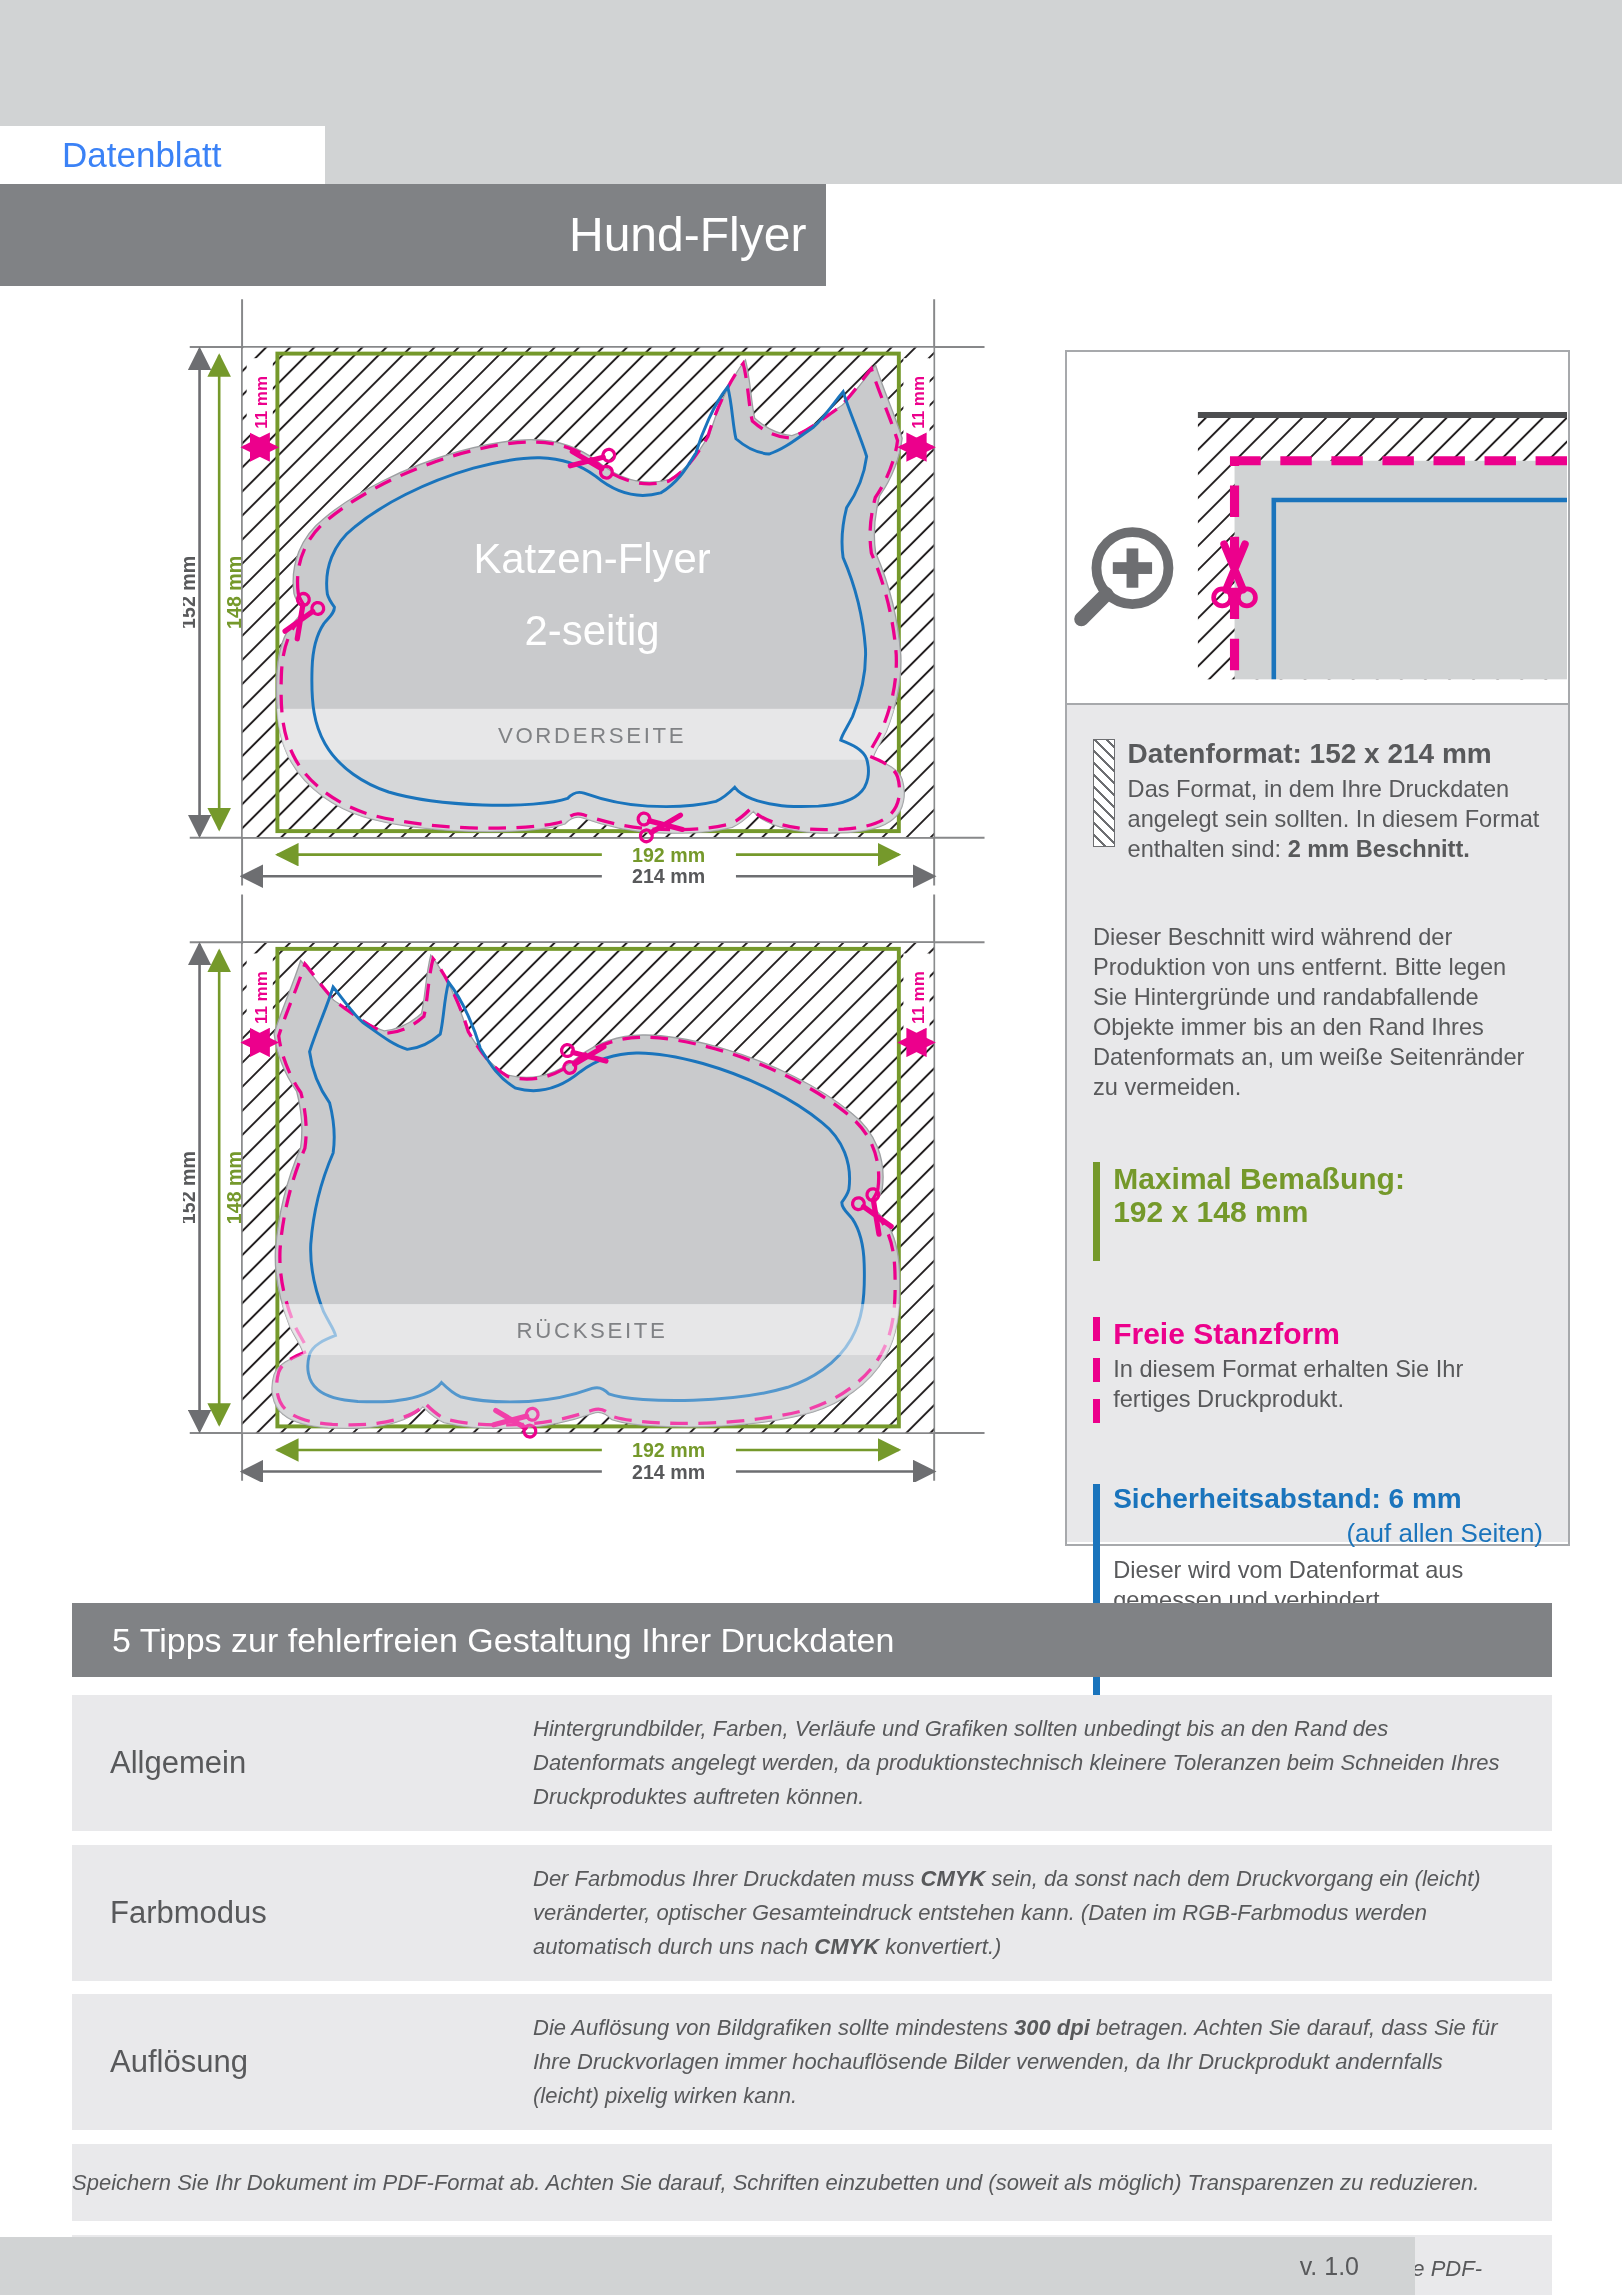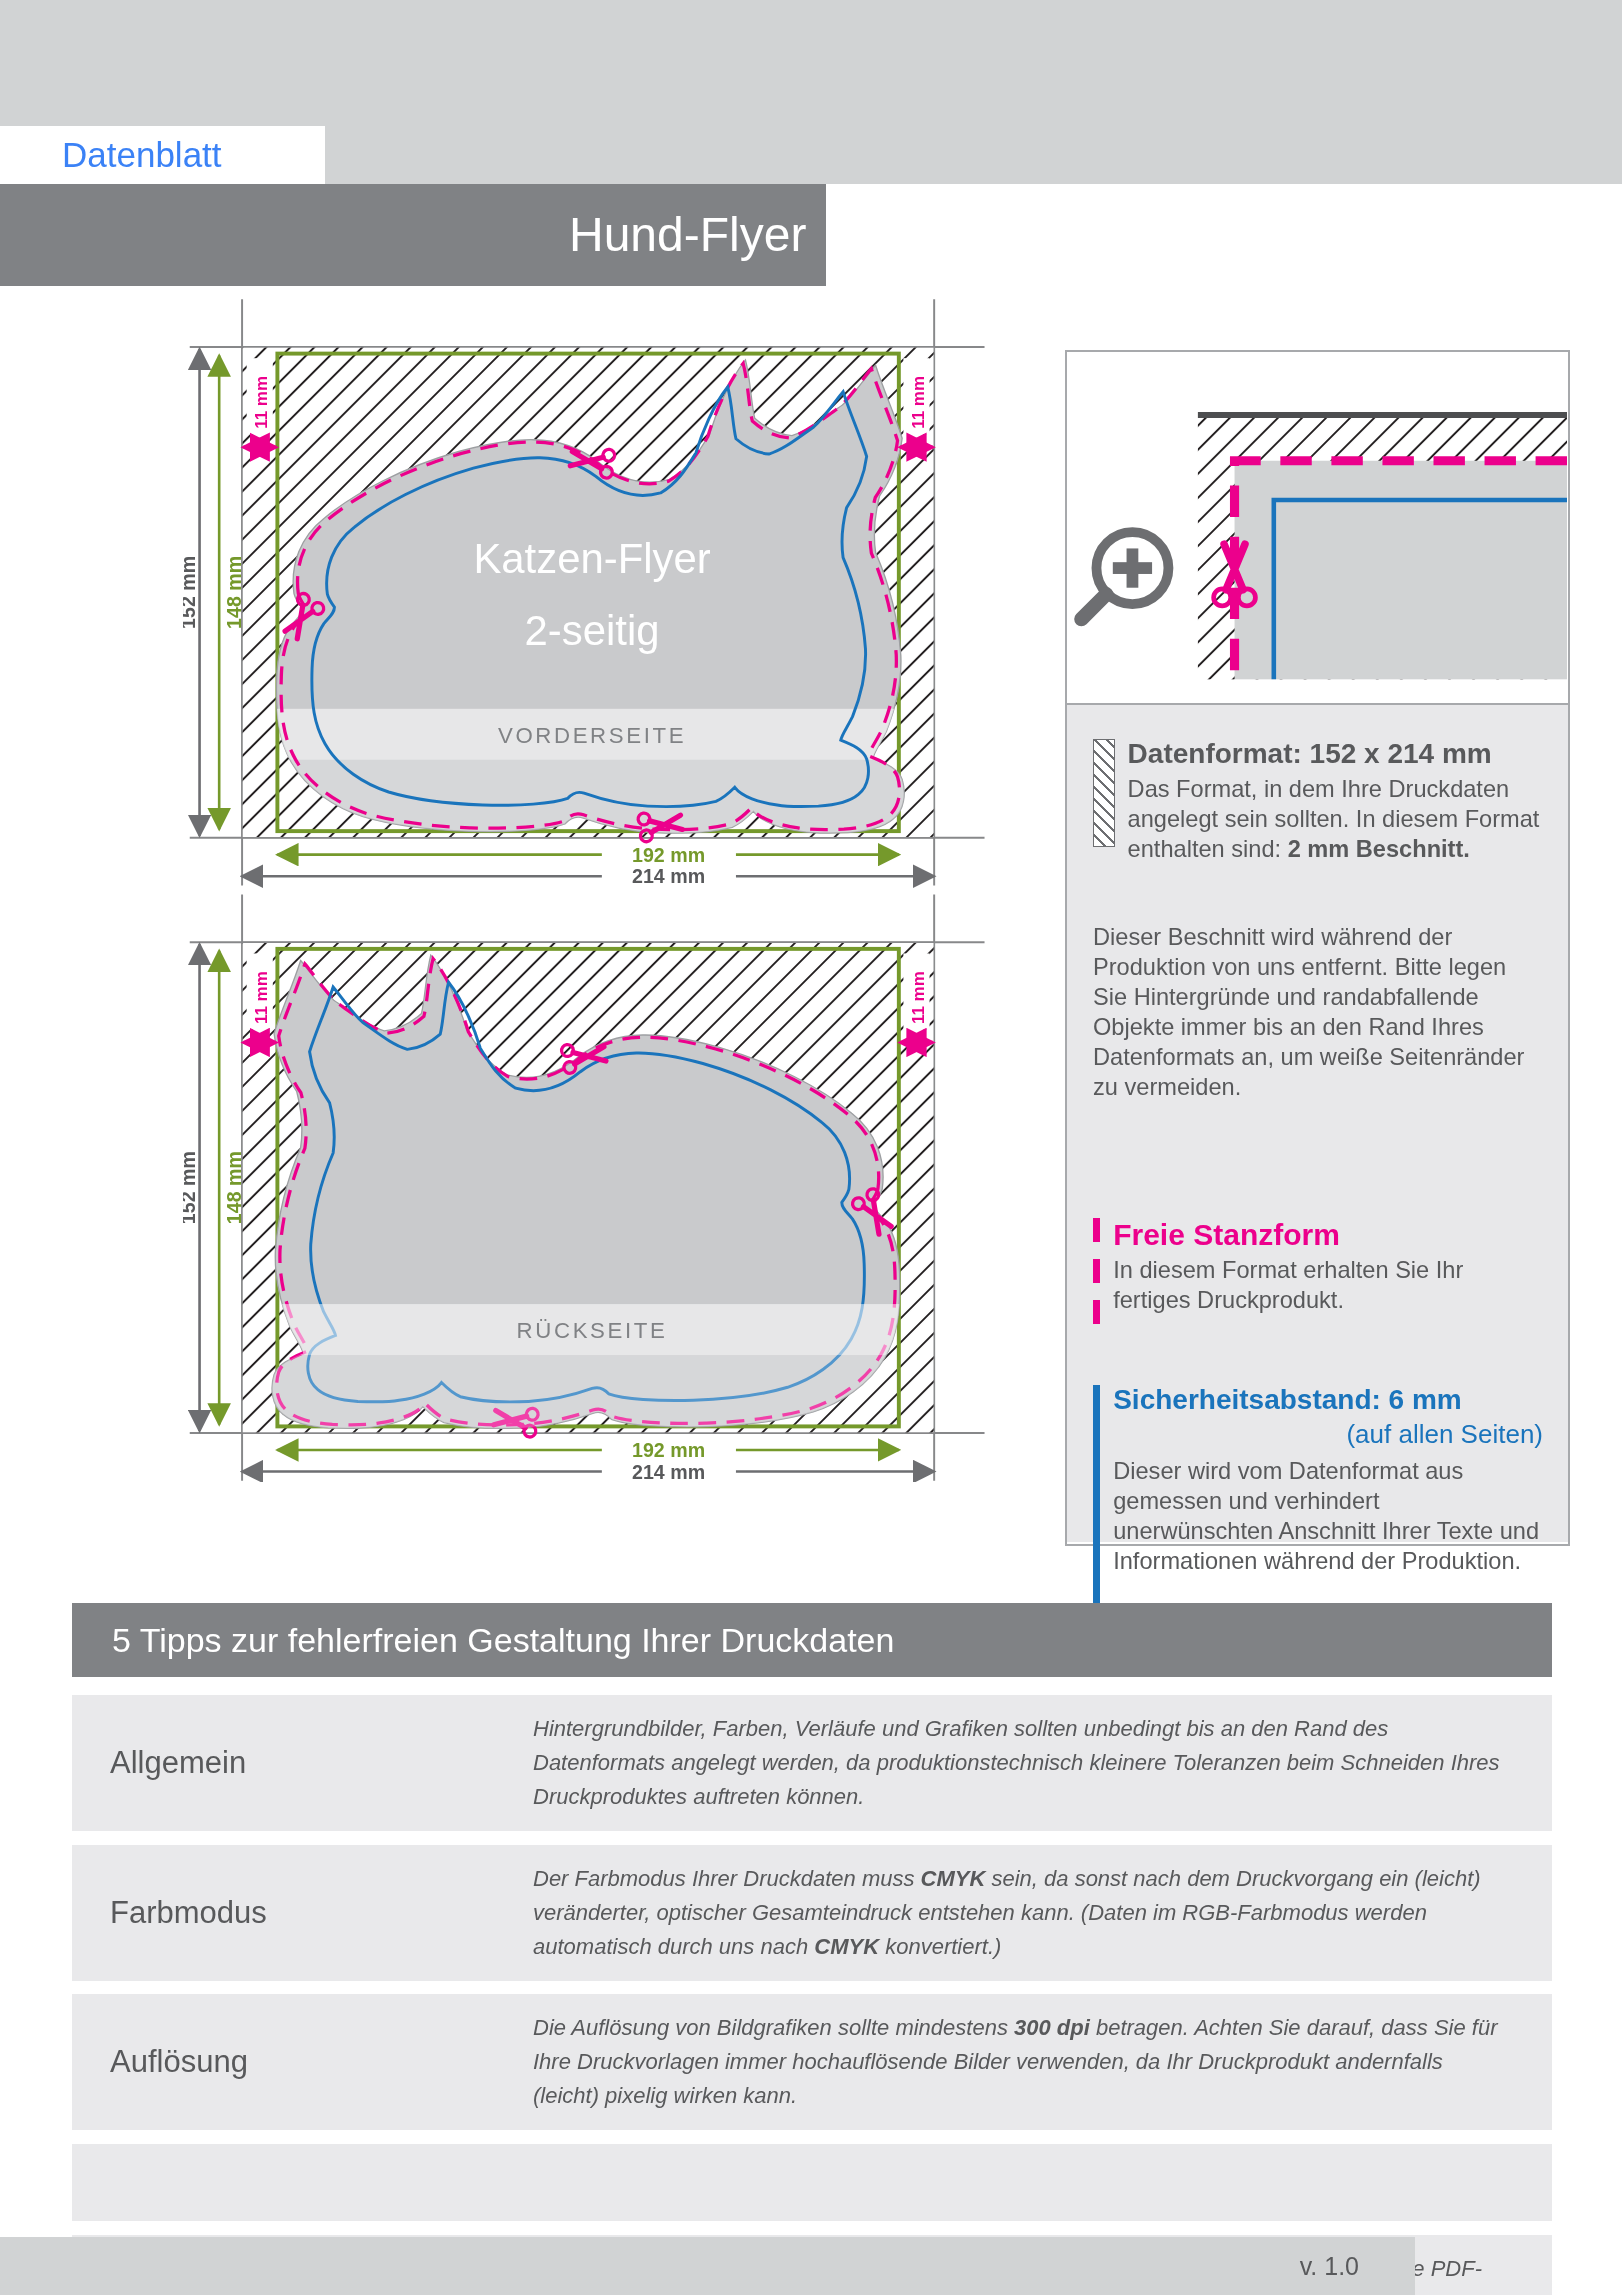--- a/index.html
+++ b/index.html
@@ -209,20 +209,26 @@
     <div class="sec">
       <div class="hatch-chip"></div>
       <div>
         <h3 class="c-dark">Datenformat: 152 x 214 mm</h3>
         <p><span>Das Format, in dem Ihre Druckdaten angelegt sein sollten. In diesem Format enthalten sind: </span><b>2 mm Beschnitt.</b></p>
       </div>
     </div>
     <div class="gap1"></div>
     <p style="margin:0;font-size:23.6px;line-height:30px;">Dieser Beschnitt wird während der Produktion von uns entfernt. Bitte legen Sie Hintergründe und randabfallende Objekte immer bis an den Rand Ihres Datenformats an, um weiße Seitenränder zu vermeiden.</p>
     <div class="gap2"></div>
+    <div class="sec">
+      <div class="bar bar-green"></div>
+      <div>
+        <h3 class="c-green" style="font-size:30px;"><span>Maximal Bemaßung:</span><br><span>192 x 148 mm</span></h3>
+      </div>
+    </div>
     <div class="gap3"></div>
     <div class="sec">
       <div class="bar bar-mag"></div>
       <div>
         <h3 class="c-mag" style="font-size:30px;">Freie Stanzform</h3>
         <p>In diesem Format erhalten Sie Ihr fertiges Druckprodukt.</p>
       </div>
     </div>
     <div class="gap3"></div>
     <div class="sec">
@@ -246,20 +252,21 @@
   </div>
   <div class="tip-row h160">
     <div class="lbl">Farbmodus</div>
     <div class="txt"><span>Der Farbmodus Ihrer Druckdaten muss </span><b>CMYK</b><span> sein, da sonst nach dem Druckvorgang ein (leicht) veränderter, optischer Gesamteindruck entstehen kann. (Daten im RGB-Farbmodus werden automatisch durch uns nach </span><b>CMYK</b><span> konvertiert.)</span></div>
   </div>
   <div class="tip-row h160">
     <div class="lbl">Auflösung</div>
     <div class="txt"><span>Die Auflösung von Bildgrafiken sollte mindestens </span><b>300 dpi</b><span> betragen. Achten Sie darauf, dass Sie für Ihre Druckvorlagen immer hochauflösende Bilder verwenden, da Ihr Druckprodukt andernfalls (leicht) pixelig wirken kann.</span></div>
   </div>
   <div class="tip-row h118">
+    <div class="txt">Speichern Sie Ihr Dokument im PDF-Format ab. Achten Sie darauf, Schriften einzubetten und (soweit als möglich) Transparenzen zu reduzieren.</div>
   </div>
   <div class="tip-row h118">
     <div class="lbl">Seiten(-reihenfolge)</div>
     <div class="txt">Senden Sie mehrseitige Dokumente chronologisch in korrekter Reihenfolge als eine einzige PDF-Datei oder benennen Sie Einzeldokumente entsprechend mit fortlaufenden Seitennummern.</div>
   </div>
 </div>
 
 <div class="abs footer">
   <span>v. 1.0</span>
 </div>

